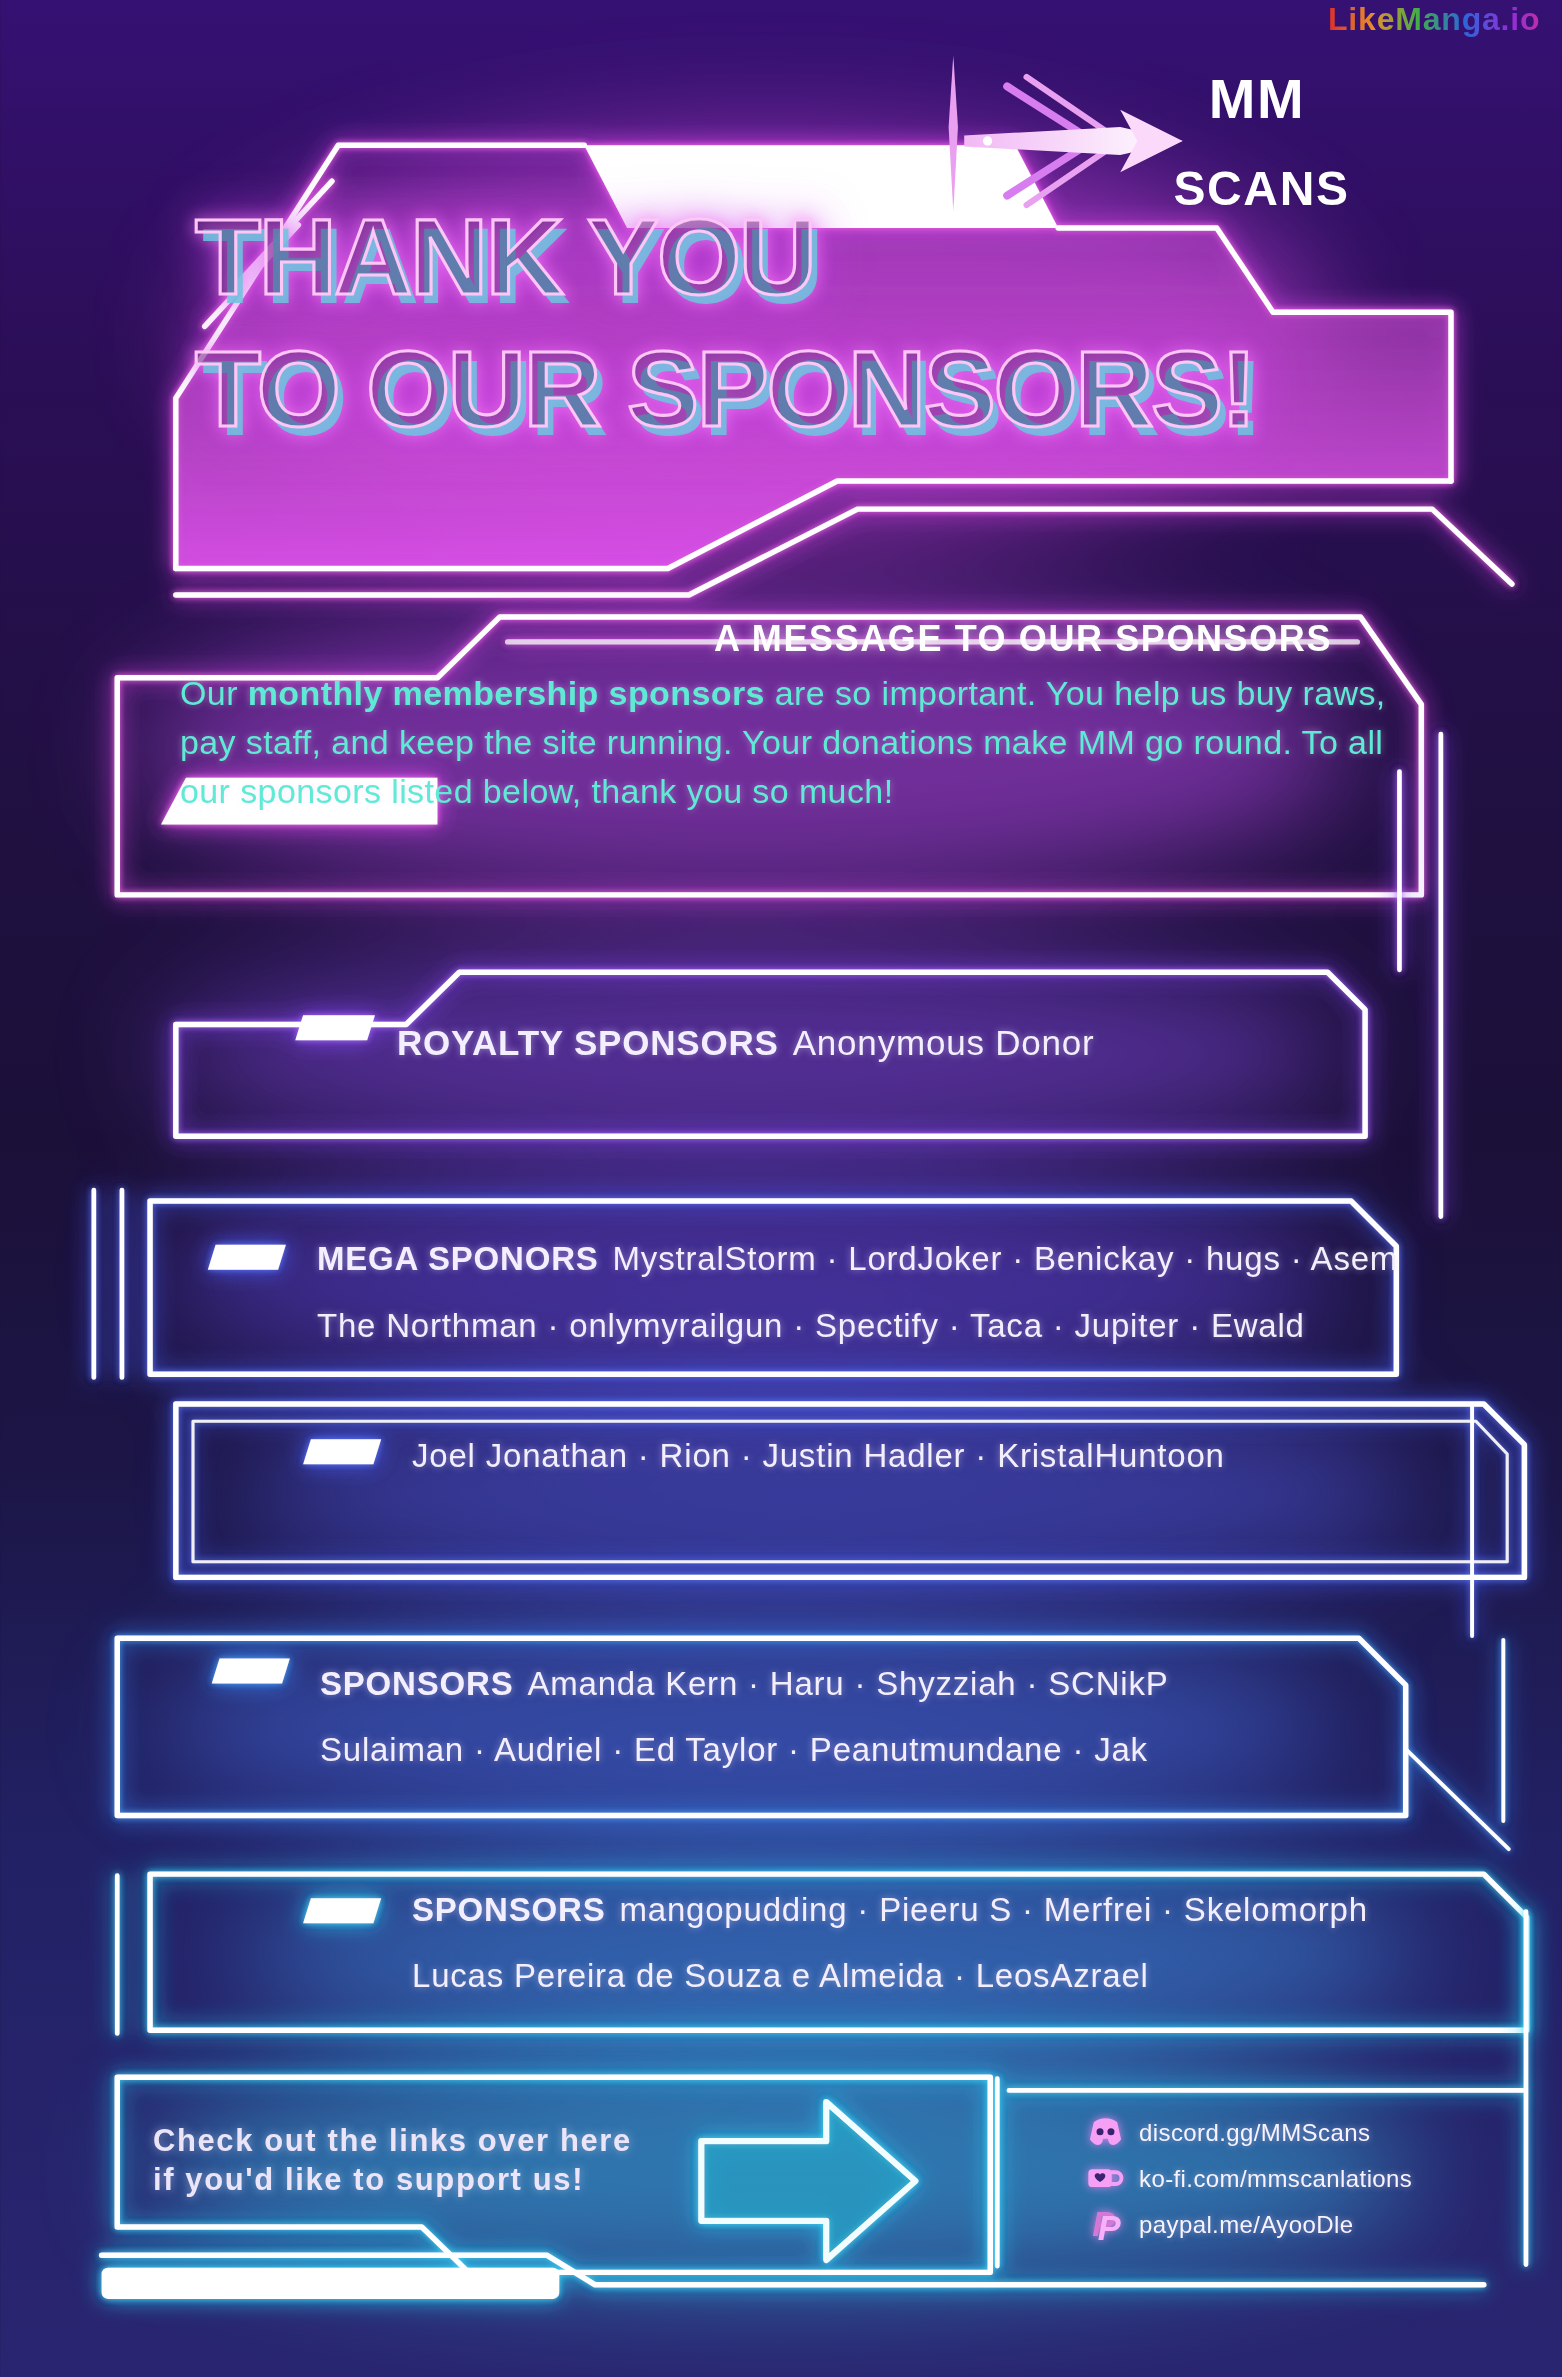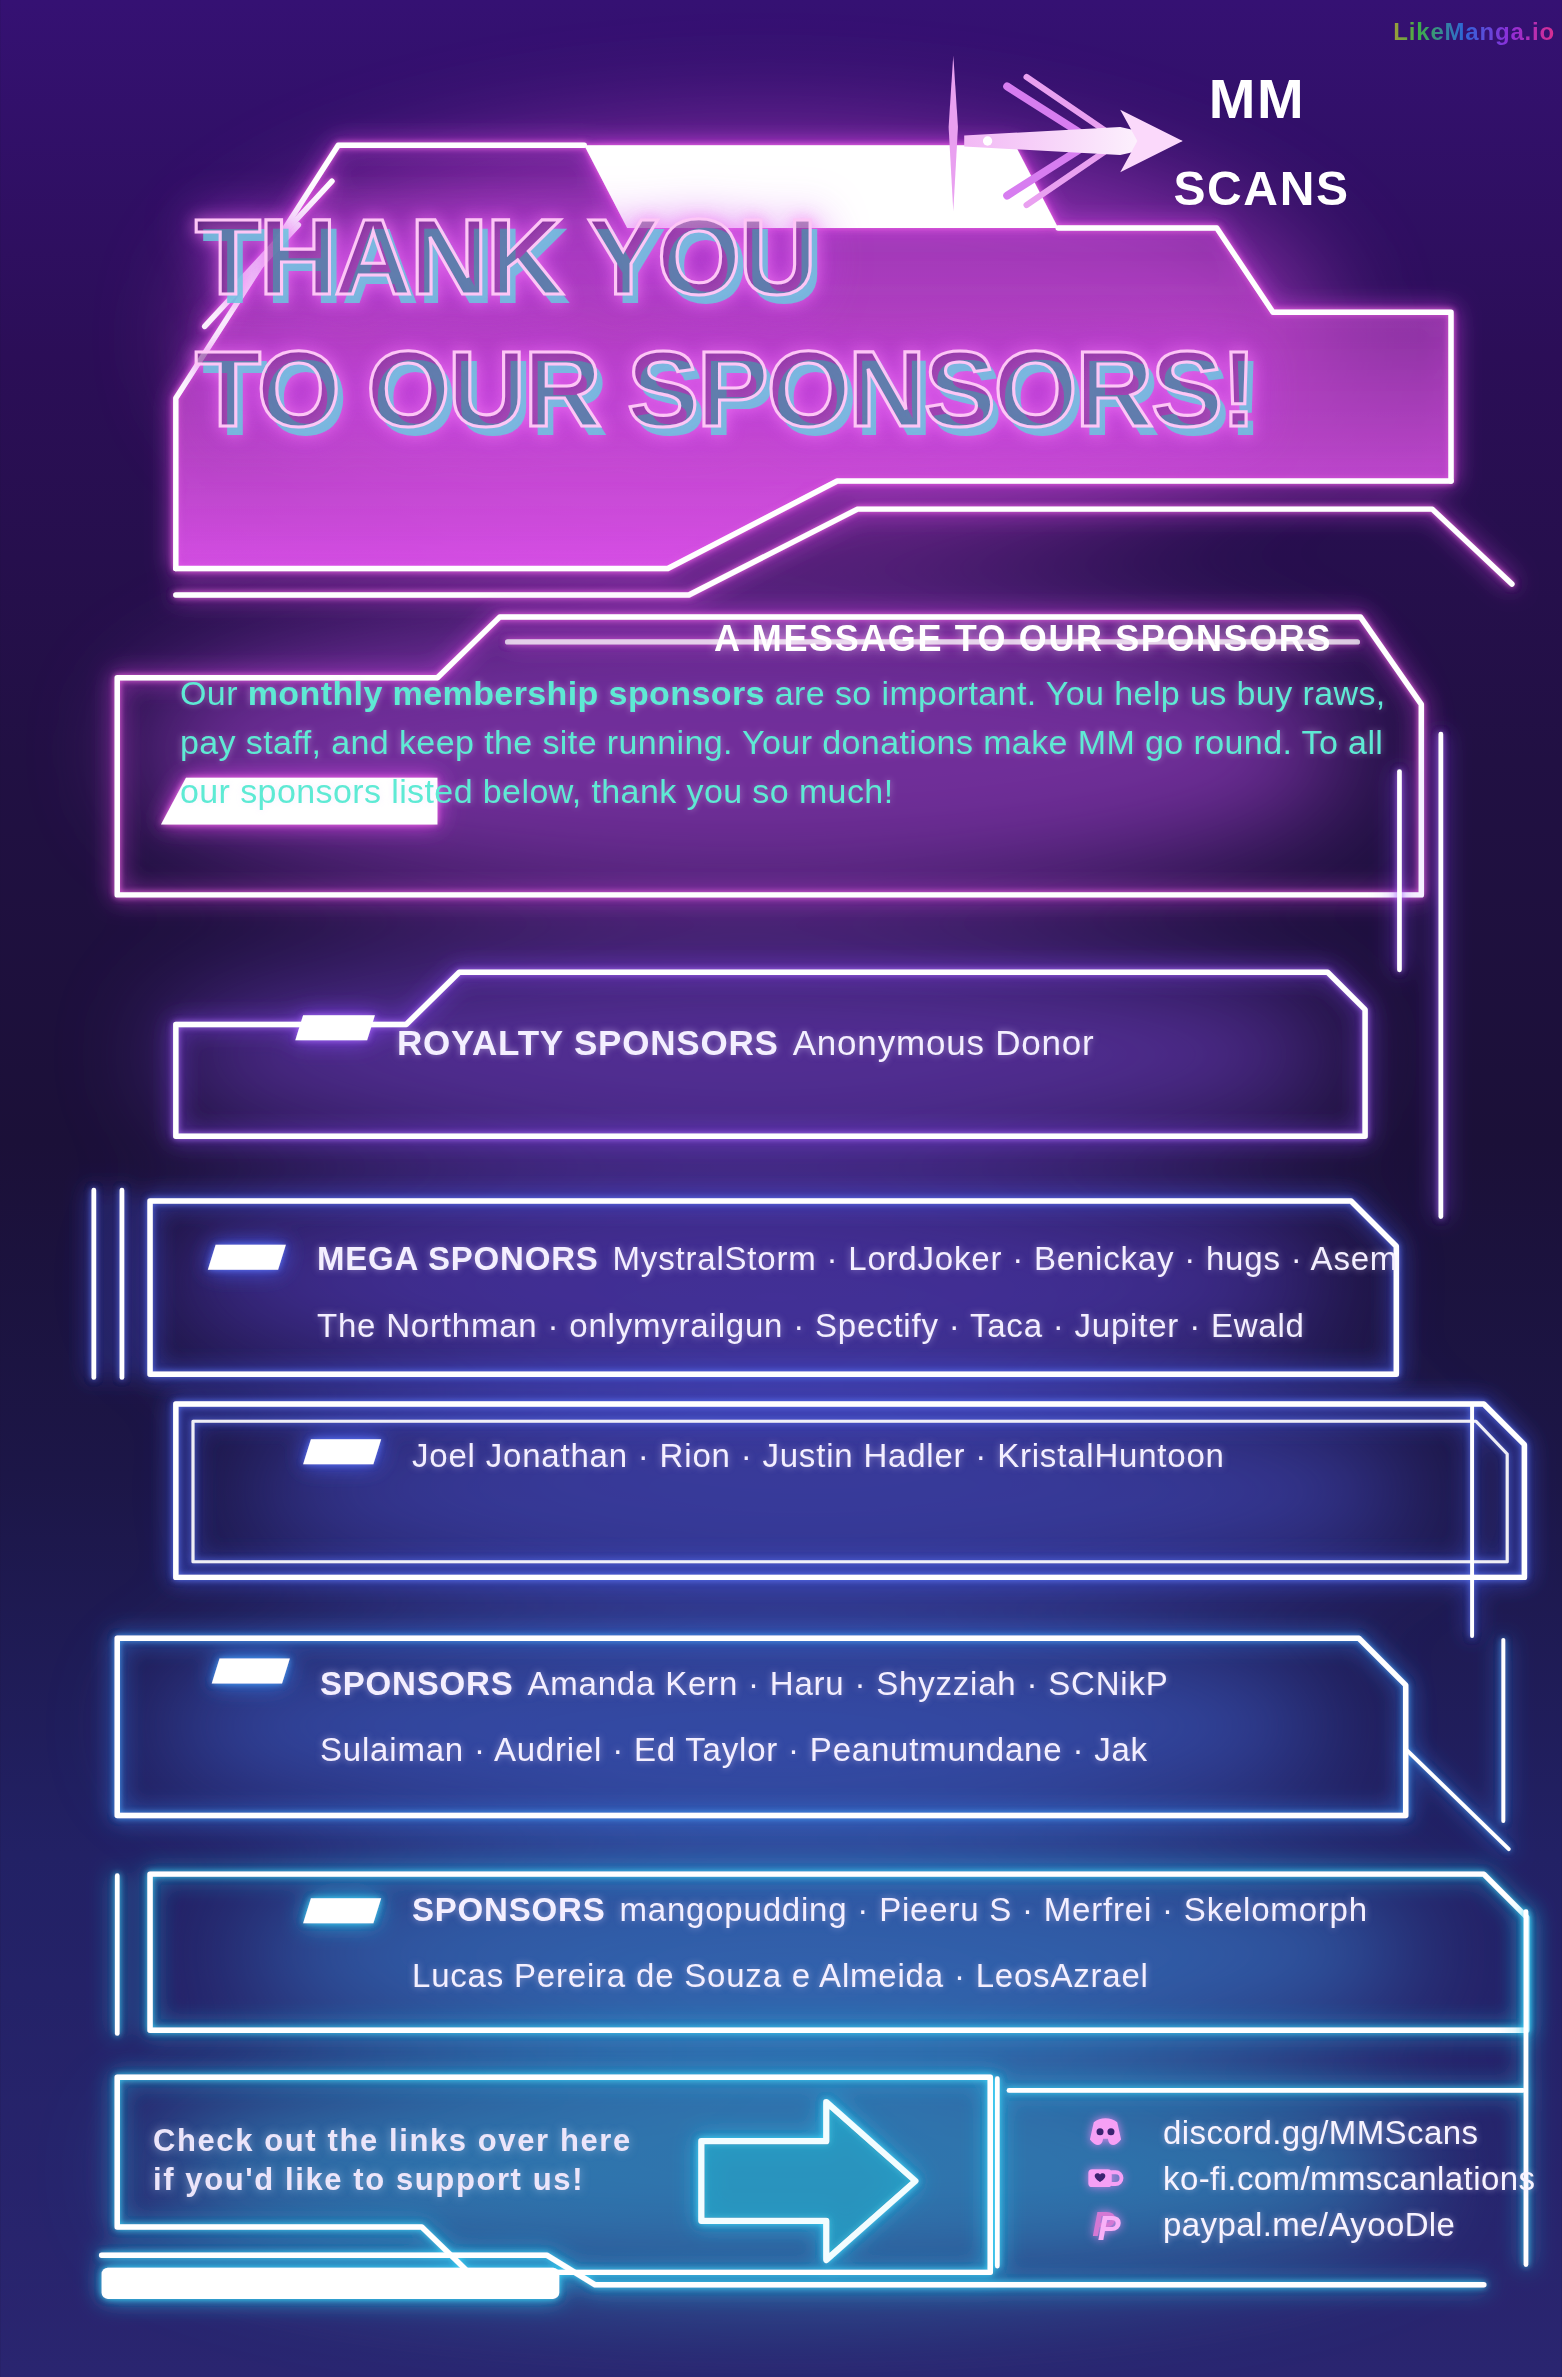--- a/index.html
+++ b/index.html
@@ -6,22 +6,22 @@
   body{width:1562px;height:2377px;position:relative;overflow:hidden;
        font-family:"Liberation Sans", sans-serif;}
   #frame-layer{position:absolute;left:0;top:0;z-index:0;}
   .t{position:absolute;white-space:nowrap;z-index:2;color:#f4efff;}
   svg path, svg polygon, svg polyline, svg line, svg rect{stroke-linejoin:round;stroke-linecap:round;}
   .ln{stroke:#ffffff;fill:none;stroke-width:7;}
   .ln6{stroke:#ffffff;fill:none;stroke-width:6;}
   .ln5{stroke:#ffffff;fill:none;stroke-width:5;}
   .chip{fill:#ffffff;stroke:none;}
 
-  .watermark{left:1328px;top:18px;width:227px;text-align:right;
-    font-weight:bold;font-size:24px;letter-spacing:0.8px;
+  .watermark{left:1328px;top:1px;width:227px;
+    font-weight:bold;font-size:32px;letter-spacing:0.8px;
     background:linear-gradient(90deg,#d9302e,#e78f2e,#3fae49,#2e66d9,#8f2ed9,#d92e8f);
     -webkit-background-clip:text;background-clip:text;color:transparent;}
 
   .logo-icon{position:absolute;left:933px;top:55px;z-index:2;}
   .logo-mm{left:1175px;top:66px;width:164px;text-align:center;font-weight:800;
     font-size:56px;letter-spacing:1.6px;color:#ffffff;}
   .logo-scans{left:1164px;top:161px;width:195px;text-align:center;font-weight:800;
     font-size:48px;letter-spacing:1.6px;color:#ffffff;}
 
   .title-line{left:195px;font-weight:800;font-size:108px;letter-spacing:-2.3px;
@@ -49,21 +49,21 @@
   .s3{left:320px;top:1639px;line-height:42px;}
   .s4{left:412px;top:1865px;line-height:42px;}
 
   .cta{left:153px;top:2121px;width:531px;text-align:left;font-weight:700;
     font-size:31px;line-height:39px;letter-spacing:1.6px;color:#ece5fa;
     text-shadow:0 0 9.4px rgba(220,230,255,0.5);}
 
   .links{left:1086px;top:2113px;z-index:2;}
   .link-row{display:flex;align-items:center;height:39px;margin-bottom:7px;}
   .link-row svg{filter:drop-shadow(0 0 4.7px rgba(250,140,250,0.8));}
-  .link-label{margin-left:38px;font-size:33px;letter-spacing:0.4px;color:#f8f3ff;
+  .link-label{margin-left:14px;font-size:24px;letter-spacing:0.4px;color:#f8f3ff;
     text-shadow:0 0 6.2px rgba(235,220,255,0.5);}
 </style>
 </head>
 <body>
 
 <svg id="frame-layer" width="1562" height="2377" viewBox="0 0 2000 3044">
   <defs>
     <linearGradient id="bgGrad" x1="0" y1="0" x2="0" y2="1">
       <stop offset="0" stop-color="#351173"></stop>
       <stop offset="0.15" stop-color="#2b0e57"></stop>

